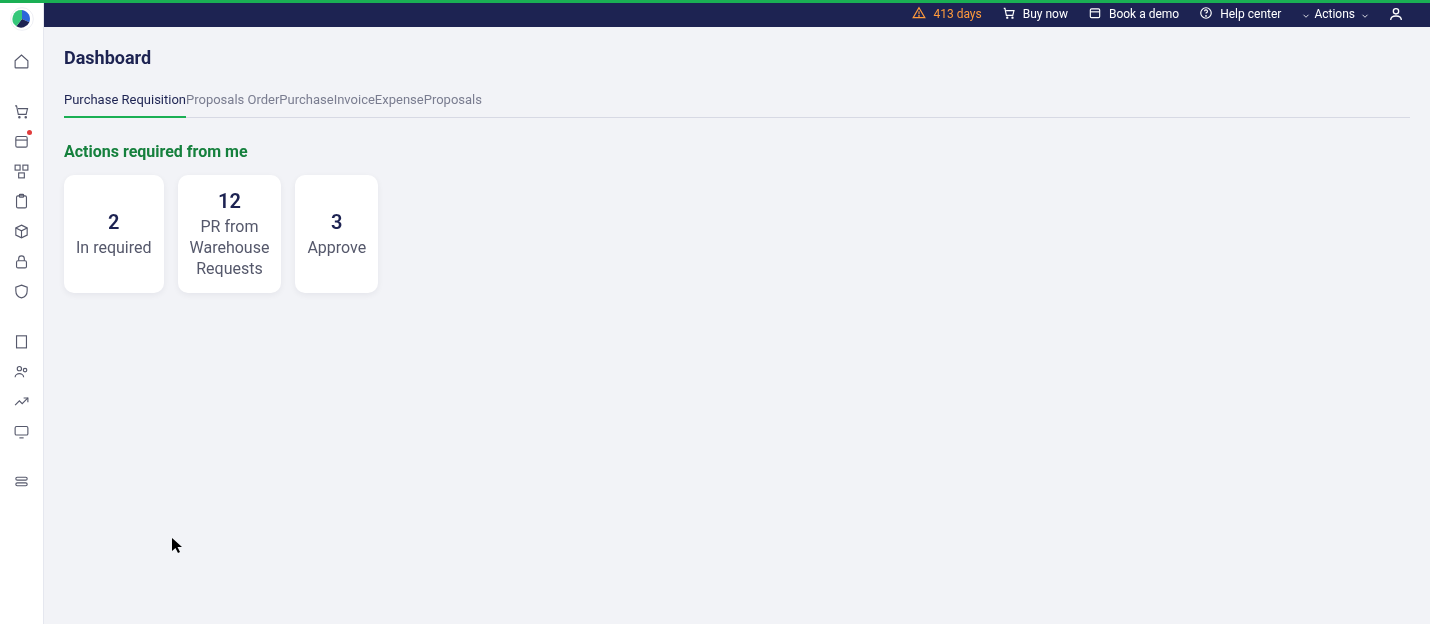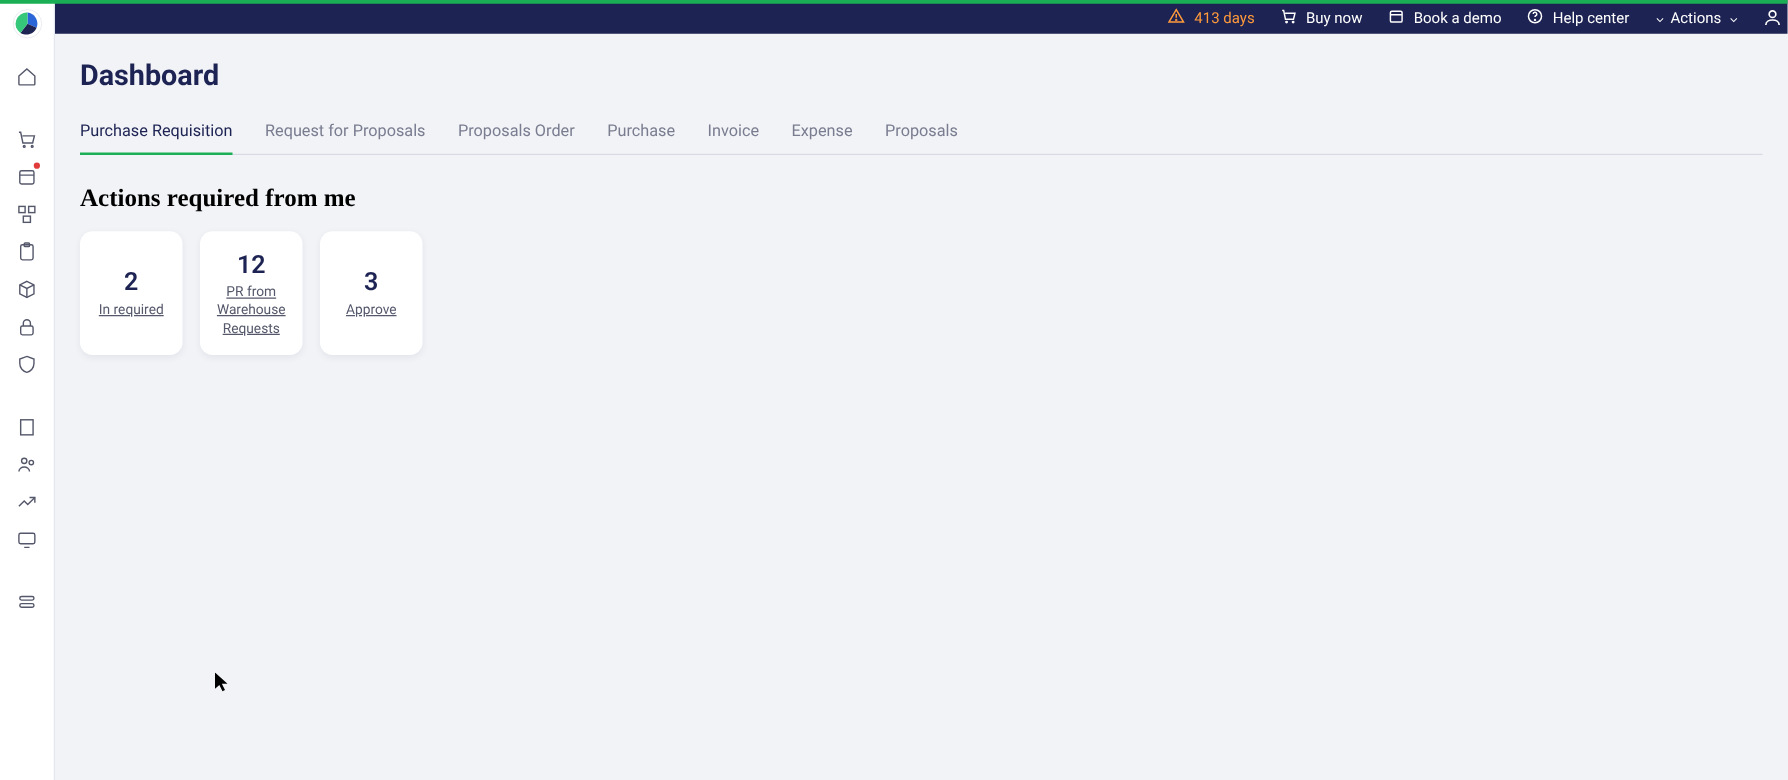--- a/index.html
+++ b/index.html
@@ -3,21 +3,21 @@
   <meta charset="utf-8">
   <style>
     * { margin: 0; padding: 0; box-sizing: border-box; font-family: -apple-system, BlinkMacSystemFont, "Segoe UI", Roboto, sans-serif; }
     body { width: 1430px; height: 624px; background: #f2f3f7; overflow: hidden; }
     
     .top-green-bar { position: absolute; top: 0; left: 0; right: 0; height: 3px; background: #1aaf54; z-index: 20; }
     
     .topbar {
       position: absolute; top: 0; left: 0; right: 0; height: 27px;
       background: #1d2352; display: flex; align-items: center; justify-content: flex-end;
-      padding-right: 0; z-index: 10; color: #fff; font-size: 12px;
+      padding-right: 22px; z-index: 10; color: #fff; font-size: 12px;
     }
     .topbar-item { display: flex; align-items: center; gap: 5px; padding: 0 10px; cursor: pointer; }
     .warning-badge { color: #ff9a3c; }
     .chev-down { width: 8px; height: 8px; display: inline-block; }
     
     .sidebar {
       position: absolute; top: 0; left: 0; bottom: 0; width: 44px;
       background: #fff; border-right: 1px solid #e5e7ef; z-index: 15;
       display: flex; flex-direction: column; align-items: center; padding-top: 6px;
     }
@@ -27,39 +27,39 @@
       cursor: pointer; position: relative;
     }
     .sidebar-icon svg { stroke: #55586b; }
     .sidebar-gap { height: 20px; }
     .red-dot { position: absolute; top: 4px; right: 12px; width: 5px; height: 5px; background: #e13c3c; border-radius: 50%; }
     
     .main {
       position: absolute; top: 27px; left: 44px; right: 0; bottom: 0;
       padding: 20px 0 0 20px; background: #f2f3f7;
     }
-    .page-title { font-size: 23px; font-weight: 700; color: #1d2352; margin-bottom: 18px; }
-    
-    .tabs { display: flex; gap: 26px; border-bottom: 1px solid #d7d9e4; margin-right: 20px; }
+    .page-title { font-size: 18px; font-weight: 700; color: #1d2352; margin-bottom: 18px; }
+    
+    .tabs { display: flex; border-bottom: 1px solid #d7d9e4; margin-right: 20px; }
     .tab { font-size: 13px; color: #7a7d90; padding: 6px 0 10px 0; cursor: pointer; position: relative; }
     .tab.active { color: #1d2352; }
     .tab.active::after {
       content: ''; position: absolute; left: 0; right: 0; bottom: -1px; height: 2px; background: #1aaf54;
     }
     
-    .section-title { font-size: 20px; font-weight: 700; color: #000000; margin: 24px 0 14px 0; font-family: Liberation Serif, serif; }
+    .section-title { font-size: 16px; font-weight: 700; color: #15803d; margin: 24px 0 14px 0; }
     
     .cards { display: flex; gap: 14px; }
     .action-card {
       background: #fff; border-radius: 10px; min-width: 82px; padding: 14px 12px;
       box-shadow: 0 2px 6px rgba(20,22,55,0.06); text-align: center; cursor: pointer;
       display: flex; flex-direction: column; justify-content: center;
     }
     .action-card .count { font-size: 20px; font-weight: 600; color: #1d2352; margin-bottom: 4px; }
-    .action-card .label { font-size: 11px; color: #55586b; line-height: 1.3; white-space: pre-line; text-decoration: underline; }
+    .action-card .label { font-size: 16px; color: #55586b; line-height: 1.3; white-space: pre-line; }
     
     .cursor-arrow { position: absolute; top: 538px; left: 172px; pointer-events: none; }
     
     .ico { width: 16px; height: 16px; display: inline-block; vertical-align: middle; }
   </style>
 </head>
 <body>
 
 <div class="top-green-bar"></div>
 
@@ -223,21 +223,20 @@
         <rect x="4" y="14" width="16" height="4" rx="2"></rect>
       </svg>
   </div>
 </div>
 
 <div class="main">
   <h1 class="page-title">Dashboard</h1>
 
   <div class="tabs">
     <div class="tab active">Purchase Requisition</div>
-    <div class="tab">Request for Proposals</div>
     <div class="tab">Proposals Order</div>
     <div class="tab">Purchase</div>
     <div class="tab">Invoice</div>
     <div class="tab">Expense</div>
     <div class="tab">Proposals</div>
   </div>
 
   <h2 class="section-title">Actions required from me</h2>
 
   <div class="cards">

